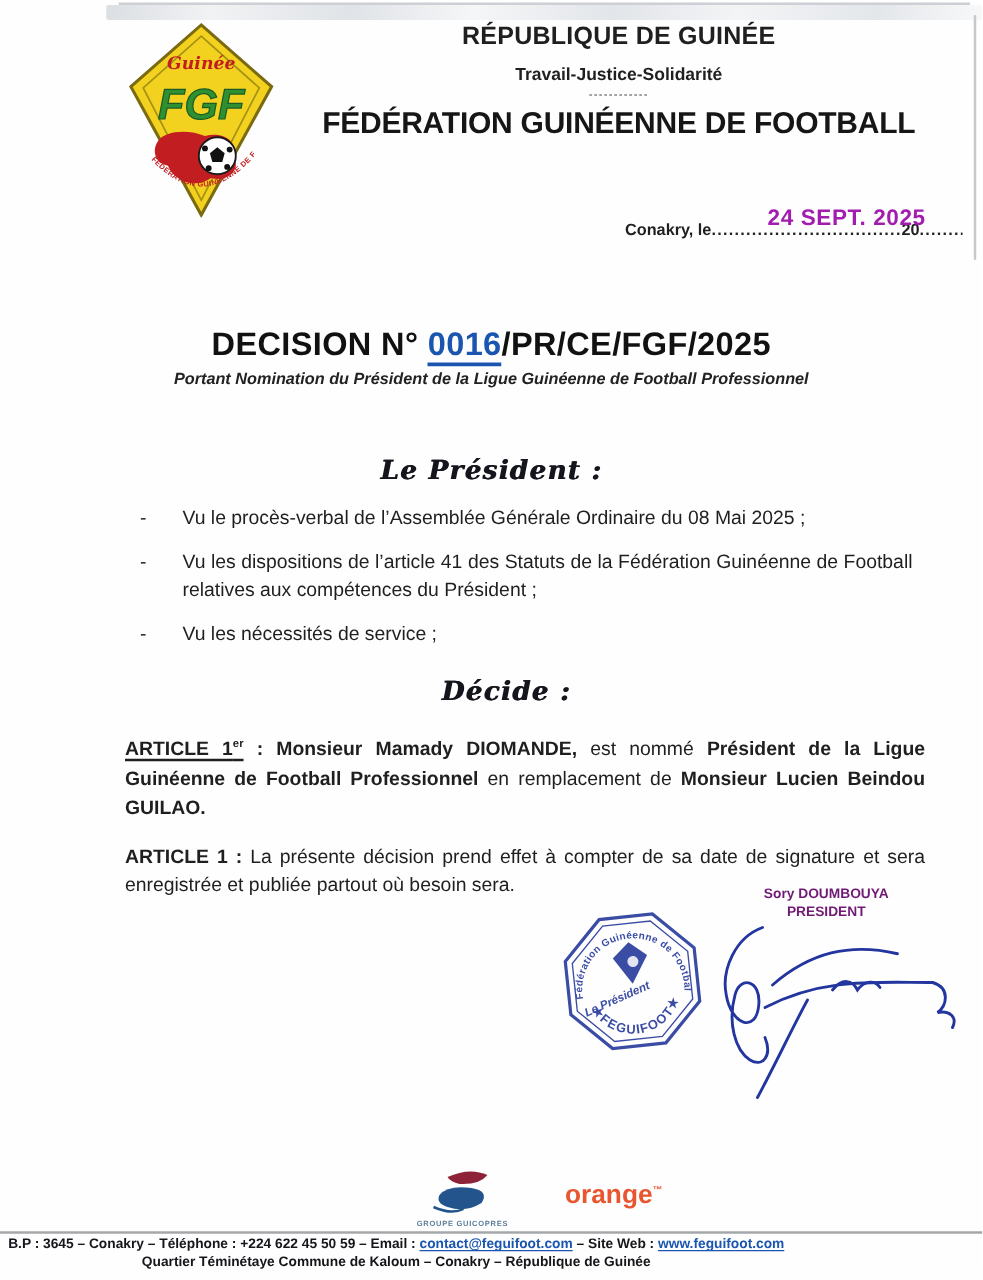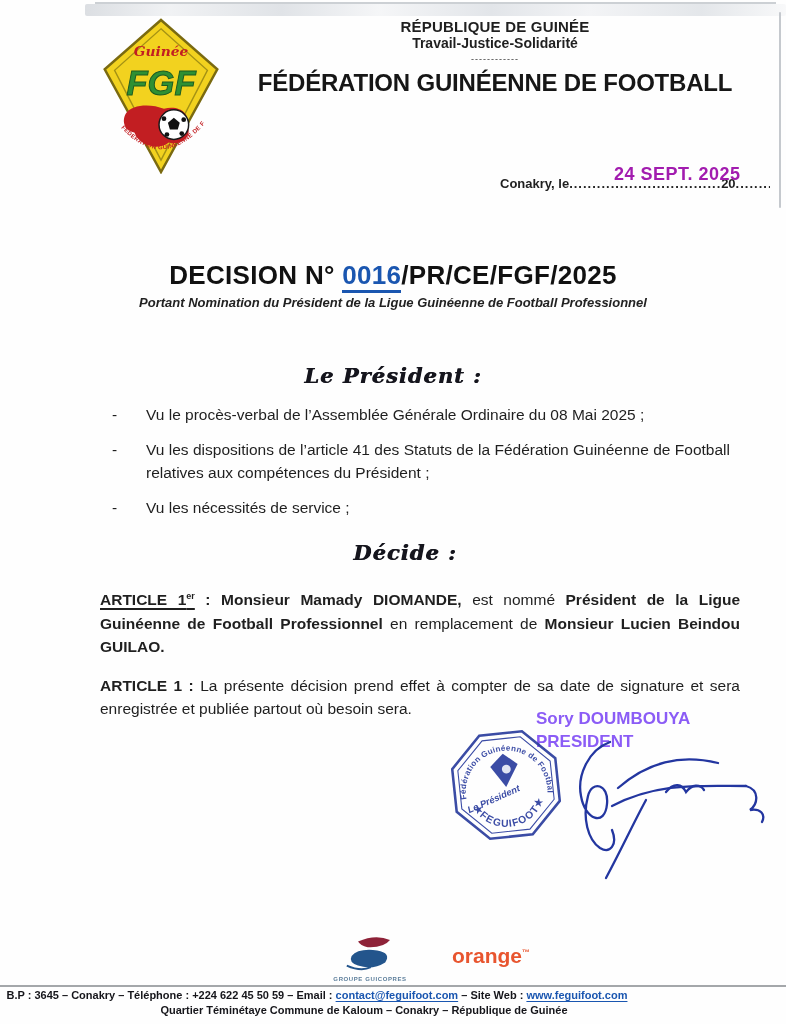--- a/index.html
+++ b/index.html
@@ -8,22 +8,22 @@
 
   
   .scan-top{position:absolute;top:4px;left:85px;right:0;height:12px;border-radius:2px;opacity:.5;
     background:linear-gradient(90deg,#b9bfc7 0%,#e3e6ea 12%,#c2c8d0 28%,#eceef1 42%,#c6ccd4 58%,#e8eaee 72%,#c9cfd6 88%,#f2f3f5 100%);}
   .scan-top-line{position:absolute;top:2px;left:95px;right:10px;height:2px;background:#aab0b8;opacity:.6;}
   .scan-right{position:absolute;top:12px;right:5px;width:2px;height:196px;background:#c5c9ce;border-radius:2px;}
 
   
   .logo-wrap{position:absolute;left:96px;top:16px;width:130px;height:158px;}
   .header-block{position:absolute;left:235px;top:18px;width:520px;text-align:center;}
-  .republic{font-size:15px;font-weight:bold;letter-spacing:.2px;}
-  .motto{font-size:14px;margin-top:0;font-weight:600;}
+  .republic{font-size:20px;font-weight:bold;letter-spacing:.2px;}
+  .motto{font-size:14px;margin-top:10px;font-weight:600;}
   .dashes{font-size:9px;margin-top:3px;letter-spacing:1px;color:#333;}
   .federation{font-size:24px;font-weight:bold;margin-top:5px;letter-spacing:-.2px;color:#161616;}
   .constitution{font-size:13px;font-weight:600;margin-top:4px;}
 
   
   .dateline{position:absolute;left:500px;top:176px;width:280px;font-size:13px;font-weight:600;
     display:flex;align-items:flex-end;white-space:nowrap;}
   .dots{overflow:hidden;letter-spacing:1px;flex:0 0 auto;max-width:152px;color:#222;}
   .dots-right{overflow:hidden;letter-spacing:1px;max-width:34px;color:#222;}
   .date-stamp{position:absolute;left:92px;top:-12px;font-size:18px;font-weight:800;
@@ -52,36 +52,36 @@
   
   .articles{position:absolute;left:100px;right:46px;top:588px;font-size:15.5px;line-height:1.52;}
   .article{text-align:justify;}
   .article + .article{margin-top:15px;}
   .article-label{font-weight:bold;}
   .underlined{text-decoration:underline;text-underline-offset:3px;text-decoration-thickness:1.5px;}
   .bold{font-weight:bold;}
   sup{font-size:9px;}
 
   
-  .sig-text{position:absolute;left:536px;top:708px;width:250px;text-align:left;
-    font-size:17px;font-weight:600;line-height:1.35;color:#8b5cf6;}
+  .sig-text{position:absolute;left:536px;top:708px;width:250px;text-align:center;
+    font-size:11px;font-weight:600;line-height:1.35;color:#701a75;}
   .stamp-wrap{position:absolute;left:447px;top:726px;width:118px;height:118px;transform:rotate(-6deg);opacity:.92;}
   .signature-wrap{position:absolute;left:548px;top:730px;width:235px;height:152px;}
 
   
   .sponsor-guicopres{position:absolute;left:328px;top:933px;width:84px;text-align:center;}
   .guicopres-caption{font-size:6px;letter-spacing:.6px;color:#5b7d9a;font-weight:bold;margin-top:1px;}
   .sponsor-orange{position:absolute;left:452px;top:944px;font-size:21px;font-weight:bold;color:#e8552f;}
   .sponsor-orange sup{font-size:8px;color:#e8552f;}
 
   
   .footer-rule{position:absolute;left:0;right:0;top:985px;height:2px;background:#85898e;opacity:.75;}
   .footer-line{position:absolute;left:0;width:634px;text-align:center;font-size:11px;font-weight:600;color:#15151a;}
   .footer-line1{top:989px;}
-  .footer-line2{top:1004px;padding-left:47px;}
+  .footer-line2{top:1004px;}
   .footer-link{color:#1a56b0;text-decoration:underline;text-underline-offset:2px;cursor:pointer;}
 </style>
 </head>
 <body>
 
 <div class="page">
 
   <div class="scan-top-line"></div>
   <div class="scan-top"></div>
   <div class="scan-right"></div>

